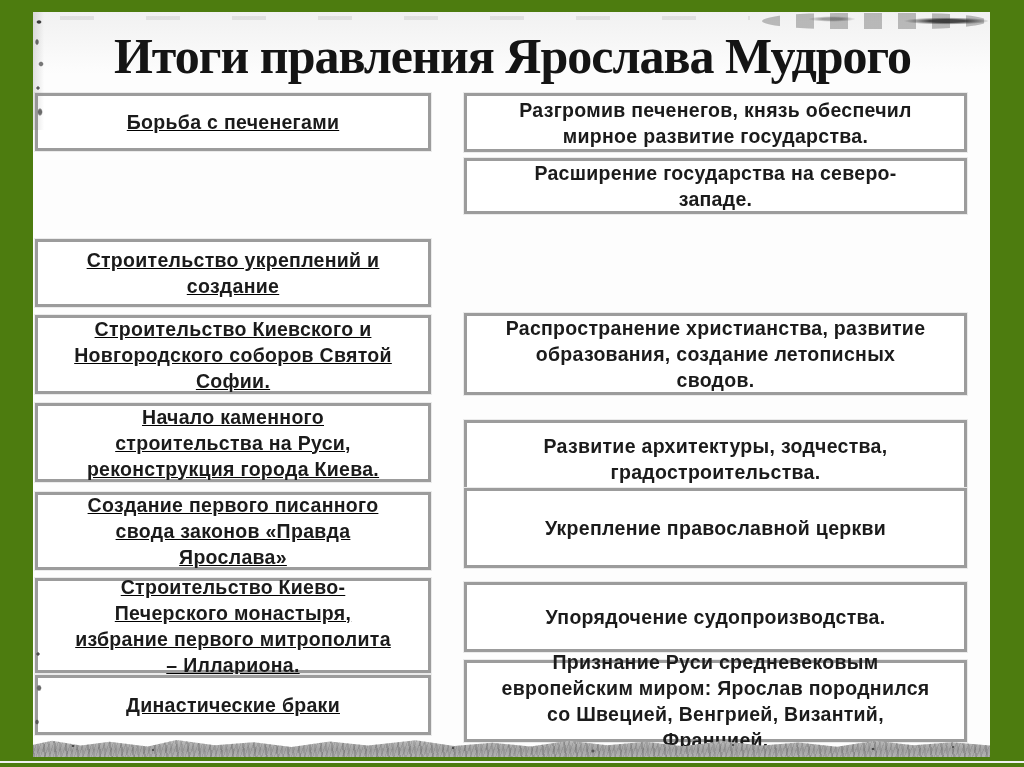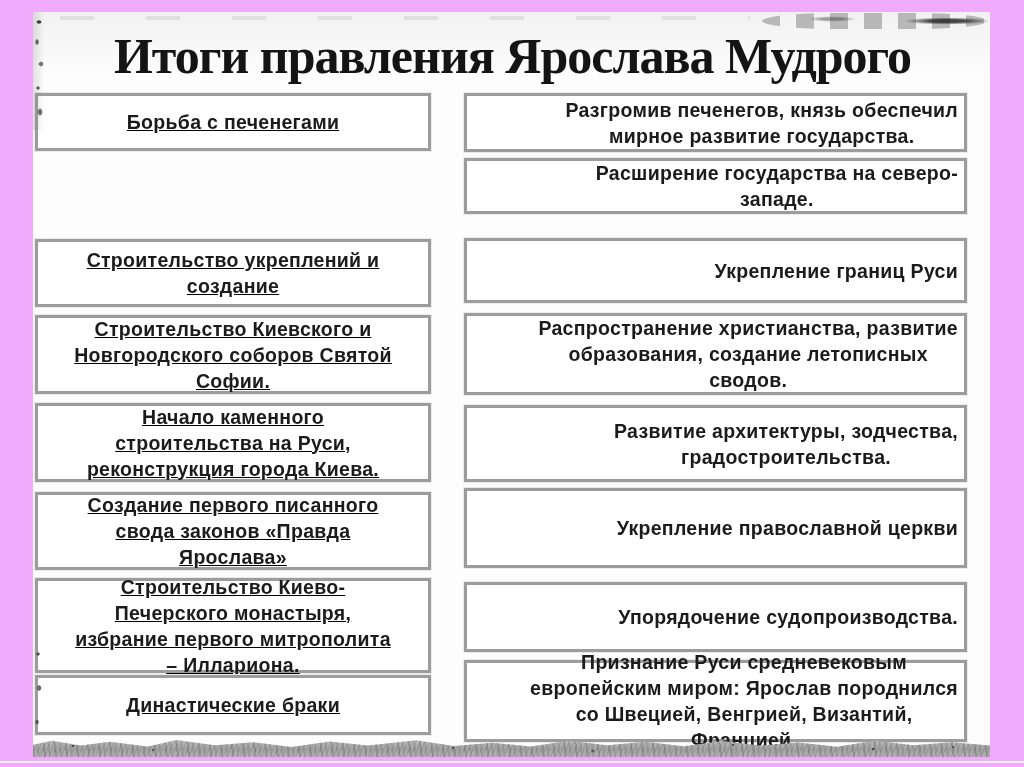--- a/index.html
+++ b/index.html
@@ -1,37 +1,37 @@
 <!DOCTYPE html>
 <html><head>
 <meta charset="utf-8">
 <style>
   html,body{margin:0;padding:0;width:1024px;height:767px;background:#ffffff;overflow:hidden;}
-  .slide{position:relative;width:1024px;height:767px;background:#f0abfc;
+  .slide{position:relative;width:1024px;height:767px;background:#4d7c0f;
          font-family:"Liberation Sans", sans-serif;}
   .paper{position:absolute;left:33px;top:12px;width:957px;height:745px;background:#fdfdfd;}
   .title-band{position:absolute;left:33px;top:12px;width:957px;height:78px;
               background:linear-gradient(180deg,#f1f1f1 0%, rgba(255,255,255,0) 80%);}
   .page-title{position:absolute;left:35px;top:24px;width:955px;height:64px;
               text-align:center;font-family:"Liberation Serif", serif;font-weight:700;
               font-size:51px;letter-spacing:-1px;color:#141414;line-height:64px;
               transform:scaleX(0.98);}
   .box{position:absolute;background:#ffffff;border:3px solid #9c9c9c;box-sizing:border-box;
        display:flex;align-items:center;justify-content:center;text-align:center;
        box-shadow:0 0 0 1px #ebebeb;z-index:2;}
   .col-l{left:35px;width:396px;text-decoration:underline;}
-  .col-r{left:464px;width:503px;justify-content:flex-end;}
+  .col-r{left:464px;width:503px;}
   .box-text{white-space:pre-line;font-weight:700;font-size:19.5px;line-height:26px;
             letter-spacing:0.3px;color:#1b1b1b;position:relative;z-index:6;padding:0 6px;}
   
   .bl1{top:93px;height:58px}  .bl2{top:158px;height:74px} .bl3{top:239px;height:68px}
   .bl4{top:315px;height:79px} .bl5{top:403px;height:79px} .bl6{top:492px;height:78px}
   .bl7{top:578px;height:95px} .bl8{top:675px;height:60px}
   .br1{top:93px;height:59px}  .br2{top:158px;height:56px} .br3{top:238px;height:65px}
-  .br4{top:313px;height:82px} .br5{top:405px;height:77px} .br6{top:488px;height:80px}
+  .br4{top:313px;height:82px} .br5{top:420px;height:77px} .br6{top:488px;height:80px}
   .br7{top:582px;height:70px} .br8{top:660px;height:82px}
   
   .stain-top-left{position:absolute;left:33px;top:12px;width:16px;height:118px;z-index:4;
     background:
       radial-gradient(4px 3px at 6px 10px, #3a3a3a 40%, transparent 70%),
       radial-gradient(3px 5px at 4px 30px, #666 40%, transparent 70%),
       radial-gradient(4px 4px at 8px 52px, #777 40%, transparent 70%),
       radial-gradient(3px 3px at 5px 76px, #595959 40%, transparent 70%),
       radial-gradient(4px 6px at 7px 100px, #6b6b6b 40%, transparent 70%),
       linear-gradient(90deg, rgba(120,120,120,0.22), transparent 70%);}
@@ -108,23 +108,20 @@
   </div>
 
   <div class="box col-r br1">
     <span class="box-text">Разгромив печенегов, князь обеспечил
 мирное развитие государства.</span>
   </div>
   <div class="box col-r br2">
     <span class="box-text">Расширение государства на северо-
 западе.</span>
   </div>
-  <div class="box col-r br3">
-    <span class="box-text">Укрепление границ Руси</span>
-  </div>
   <div class="box col-r br4">
     <span class="box-text">Распространение христианства, развитие
 образования, создание летописных
 сводов.</span>
   </div>
   <div class="box col-r br5">
     <span class="box-text">Развитие архитектуры, зодчества,
 градостроительства.</span>
   </div>
   <div class="box col-r br6">

